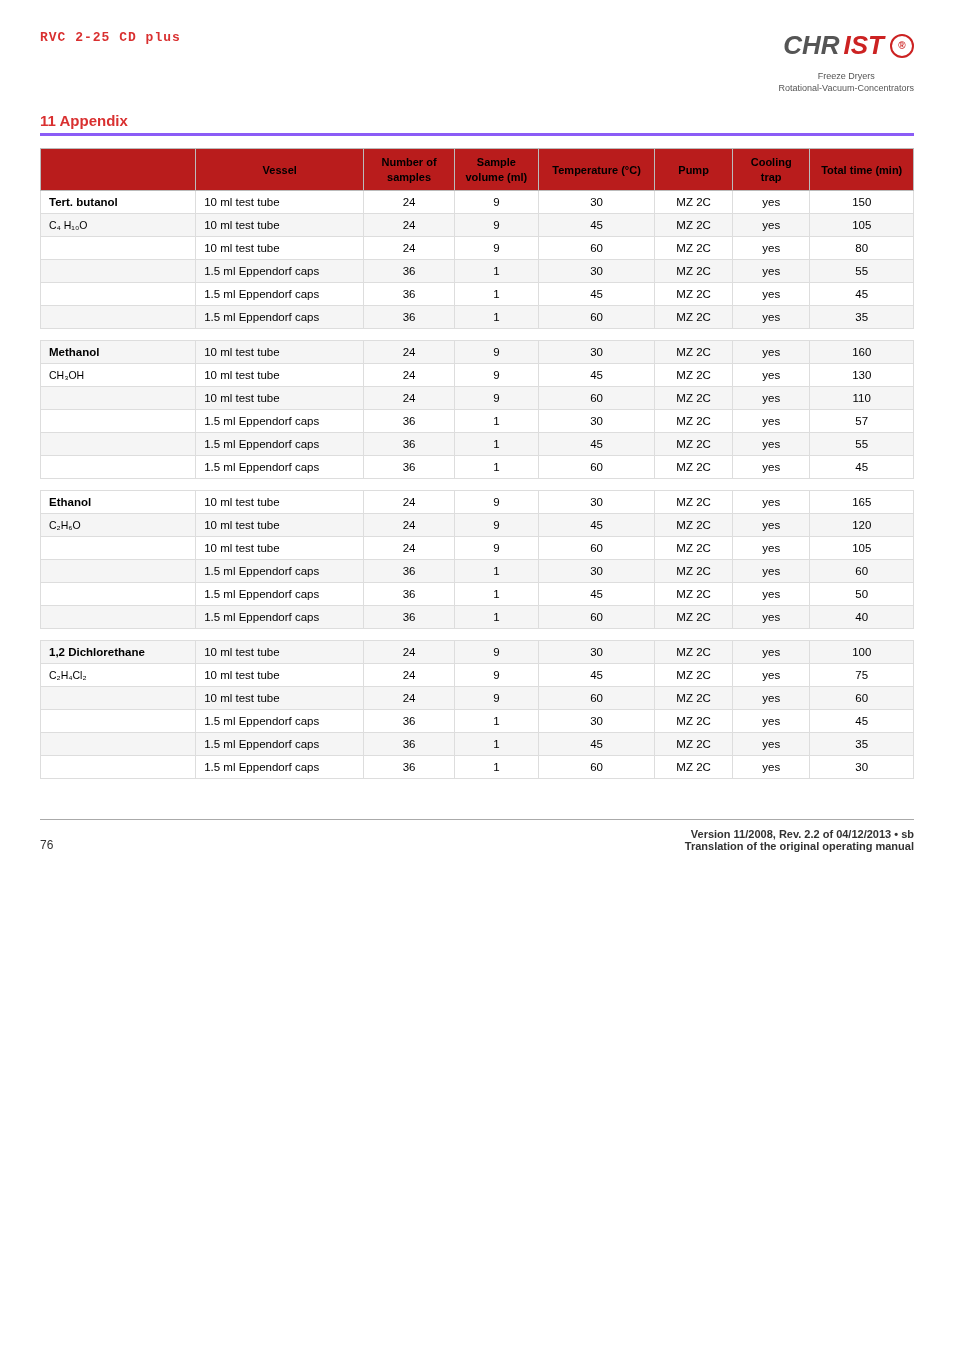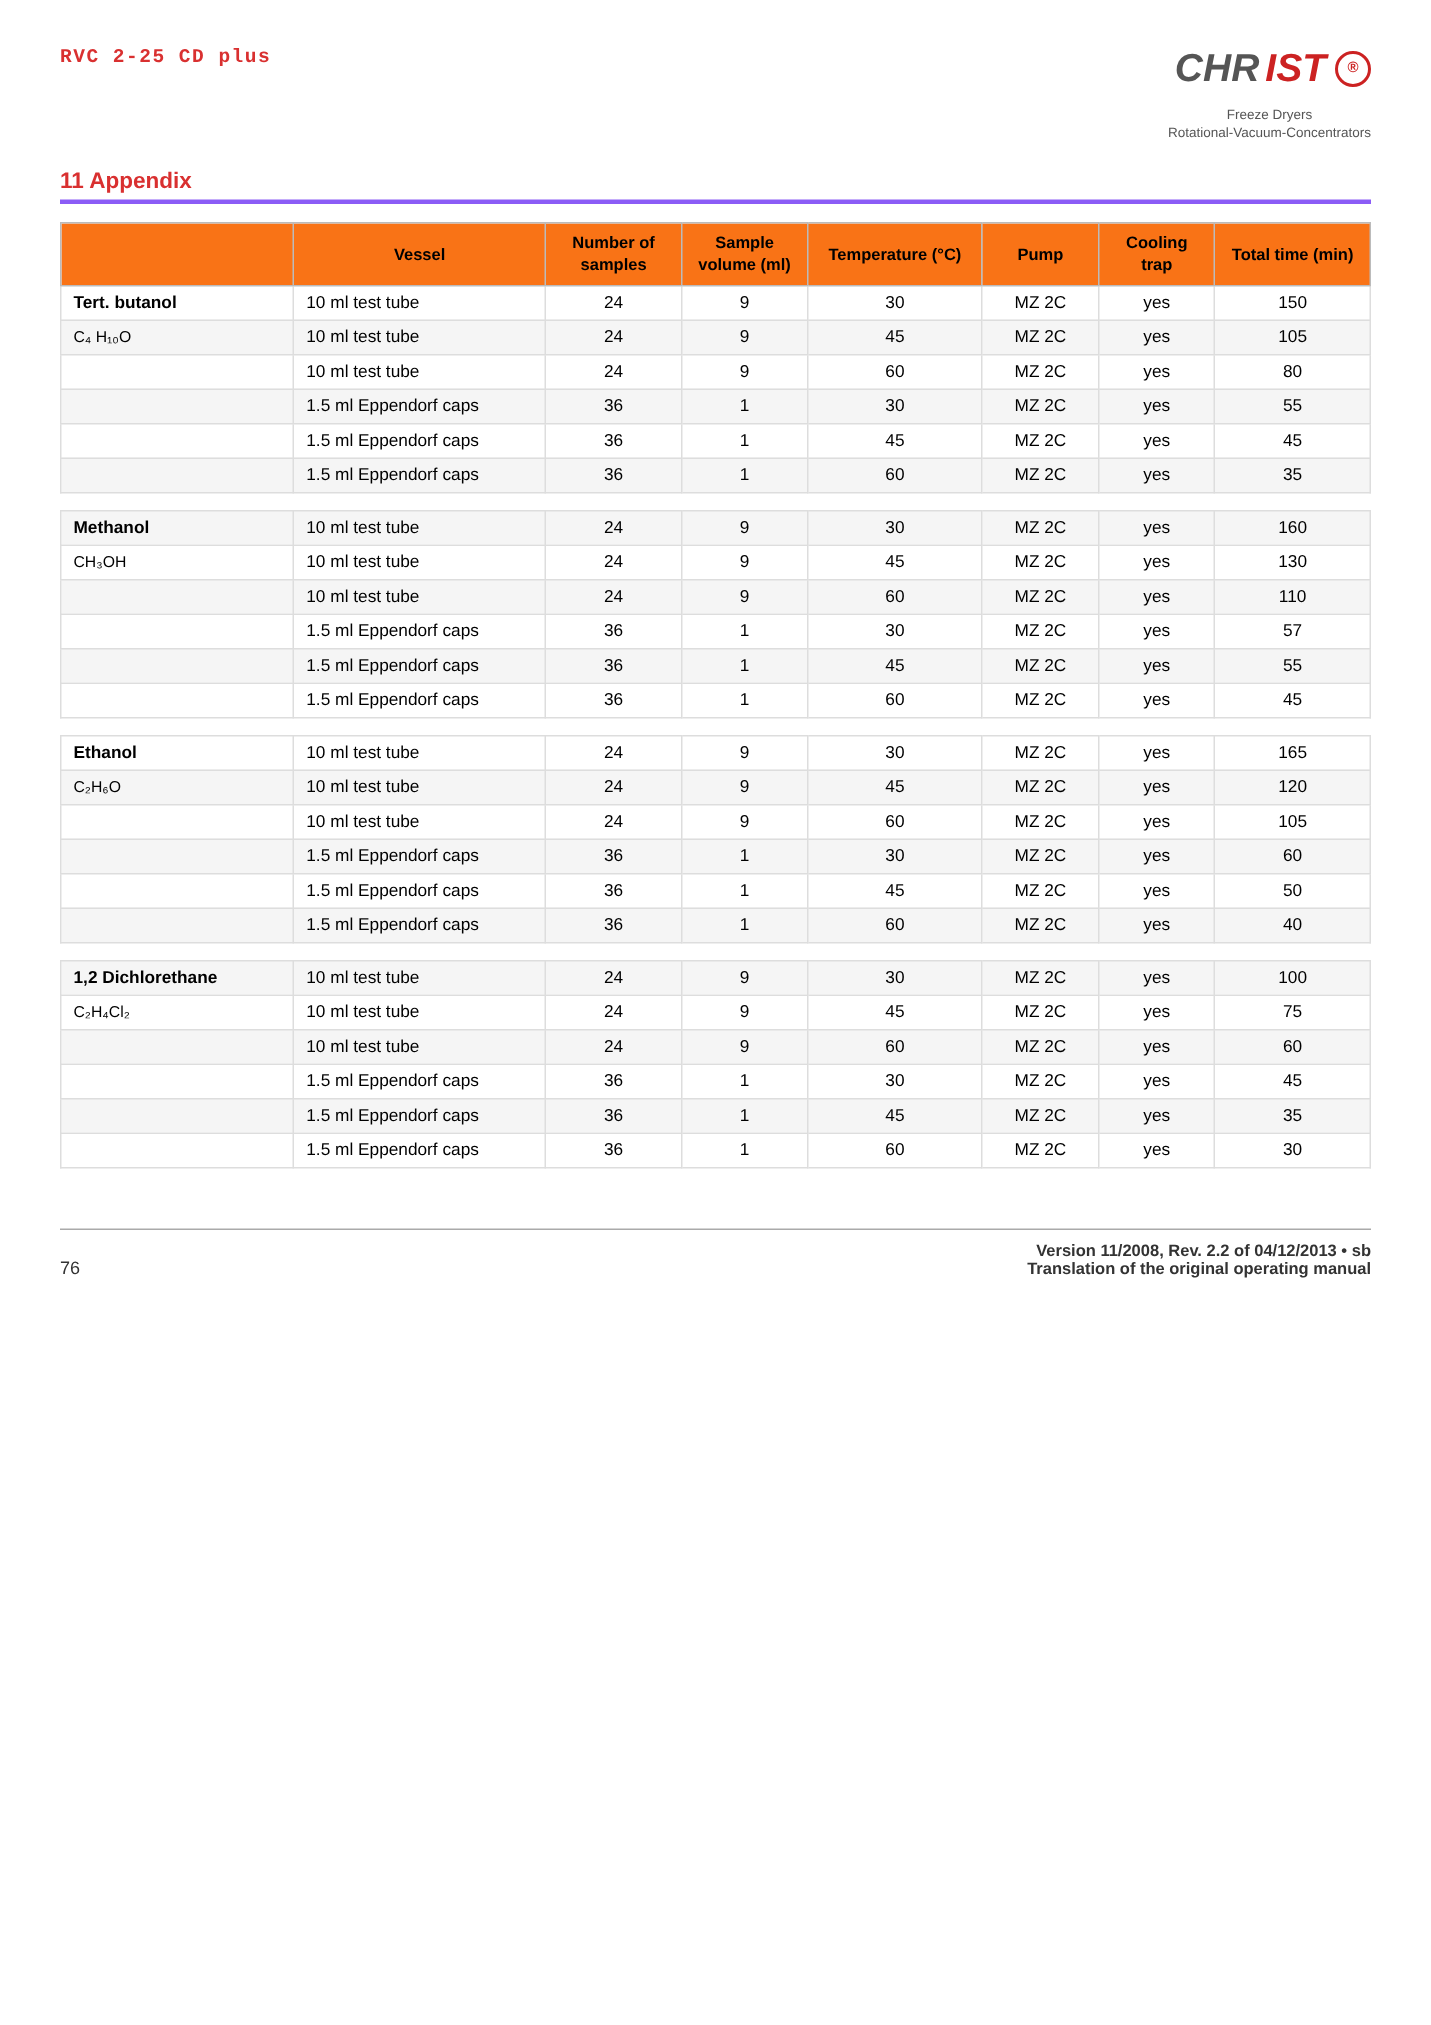--- a/index.html
+++ b/index.html
@@ -44,21 +44,21 @@
       margin-bottom: 12px;
       border-bottom: 3px solid #8b5cf6;
       padding-bottom: 4px;
     }
     table {
       width: 100%;
       border-collapse: collapse;
       font-size: 11.5px;
     }
     thead tr {
-      background: #f97316;
+      background: #b91c1c;
     }
     thead th {
       border: 1px solid #bbb;
       padding: 6px 8px;
       text-align: center;
       font-weight: bold;
       font-size: 11px;
       line-height: 1.3;
       vertical-align: middle;
     }

